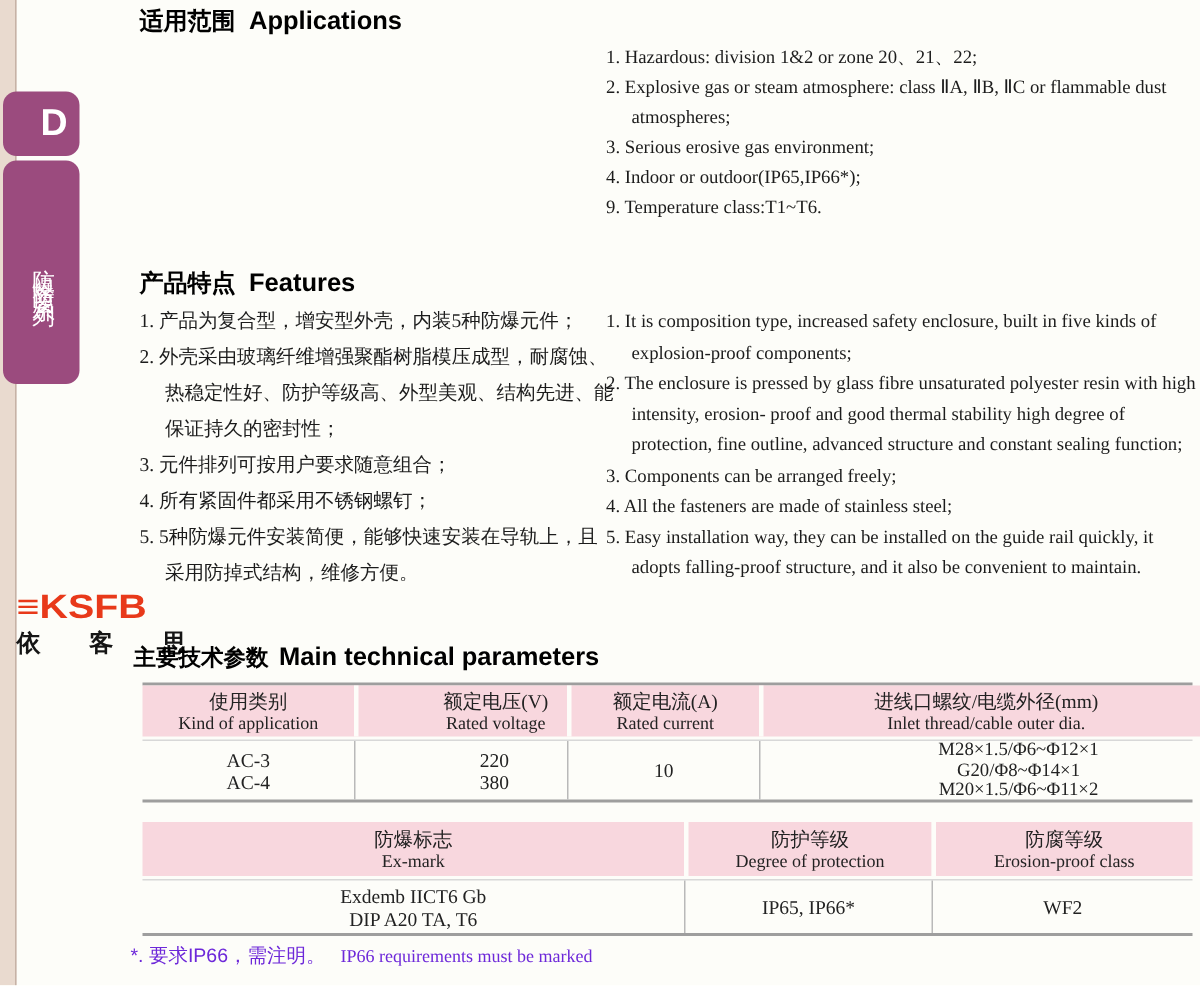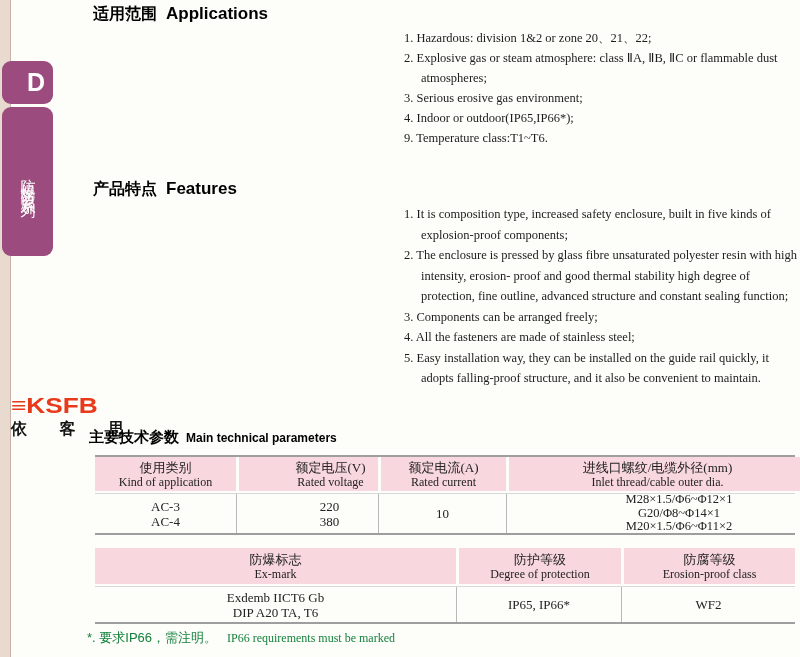--- a/index.html
+++ b/index.html
@@ -23,21 +23,21 @@
     font-size:15px; letter-spacing:5px; }
   
   .sec-heading { position:absolute; font-family:"Liberation Sans", sans-serif;
     font-weight:bold; color:#000000; white-space:nowrap; }
   .h-zh { font-size:16px; }
   .h-en { font-size:17px; margin-left:9px; }
   .apps-heading { left:93px; top:4px; }
   .feat-heading { left:93px; top:179px; }
   .tech-heading { left:89px; top:428px; }
   .tech-heading .h-zh { font-size:15px; }
-  .tech-heading .h-en { font-size:12px; margin-left:7px; }
+  .tech-heading .h-en { font-size:17px; margin-left:7px; }
   
   .list { position:absolute; }
   .li { padding-left:17px; text-indent:-17px; }
   .apps-zh { left:93px; top:31px; width:332px; font-size:13px; line-height:23px; }
   .apps-en { left:404px; top:28px; width:394px; font-size:12.5px; line-height:20px; }
   .feat-zh { left:93px; top:202px; width:318px; font-size:13px; line-height:24px; }
   .feat-en { left:404px; top:204px; width:394px; font-size:12.5px; line-height:20.5px; }
   
   .logo { position:absolute; left:11px; top:397px; }
   .logo-mark { font-family:"Liberation Sans", sans-serif; font-weight:bold;
@@ -60,21 +60,21 @@
   .tbody { display:flex; border-top:1px solid #d8d8d8; border-bottom:2px solid #9e9e9e; }
   .t1 .tbody { height:42px; }
   .t2 .tbody { height:38px; }
   .td { display:flex; flex-direction:column; align-items:center; justify-content:center;
     flex:none; font-size:13px; line-height:15px; }
   .td + .td { border-left:1px solid #b9b9b9; }
   .t1 .w1 { width:141px; } .t1 .w2 { width:142px;padding-left:44px; } .t1 .w3 { width:128px; } .t1 .w4 { width:300px; }
   .t1 .c4 { font-size:12.5px; line-height:13.5px;padding-left:45px; }
   .t2 .v1 { width:361px; } .t2 .v2 { width:165px; } .t2 .v3 { width:174px; }
   
-  .footnote { position:absolute; left:87px; top:628px; white-space:nowrap; color:#15803d; }
+  .footnote { position:absolute; left:87px; top:628px; white-space:nowrap; color:#6d28d9; }
   .fn-zh { font-family:"Liberation Sans", sans-serif; font-size:13px; }
   .fn-en { font-family:"Liberation Serif", serif; font-size:12px; margin-left:10px; }
 </style>
 </head>
 <body>
 
 <div class="page">
 
   <div class="side-strip"></div>
 
@@ -90,20 +90,27 @@
   <div class="list apps-en">
     <div class="li">1. Hazardous: division 1&amp;2 or zone 20、21、22;</div>
     <div class="li">2. Explosive gas or steam atmosphere: class ⅡA, ⅡB, ⅡC or flammable dust atmospheres;</div>
     <div class="li">3. Serious erosive gas environment;</div>
     <div class="li">4. Indoor or outdoor(IP65,IP66*);</div>
     <div class="li">9. Temperature class:T1~T6.</div>
   </div>
 
   <div class="sec-heading feat-heading">
     <span class="h-zh">产品特点</span><span class="h-en">Features</span>
+  </div>
+  <div class="list feat-zh">
+    <div class="li">1. 产品为复合型，增安型外壳，内装5种防爆元件；</div>
+    <div class="li">2. 外壳采由玻璃纤维增强聚酯树脂模压成型，耐腐蚀、热稳定性好、防护等级高、外型美观、结构先进、能保证持久的密封性；</div>
+    <div class="li">3. 元件排列可按用户要求随意组合；</div>
+    <div class="li">4. 所有紧固件都采用不锈钢螺钉；</div>
+    <div class="li">5. 5种防爆元件安装简便，能够快速安装在导轨上，且采用防掉式结构，维修方便。</div>
   </div>
   <div class="list feat-en">
     <div class="li">1. It is composition type, increased safety enclosure, built in five kinds of explosion-proof components;</div>
     <div class="li">2. The enclosure is pressed by glass fibre unsaturated polyester resin with high intensity, erosion- proof and good thermal stability high degree of protection, fine outline, advanced structure and constant sealing function;</div>
     <div class="li">3. Components can be arranged freely;</div>
     <div class="li">4. All the fasteners are made of stainless steel;</div>
     <div class="li">5. Easy installation way, they can be installed on the guide rail quickly, it adopts falling-proof structure, and it also be convenient to maintain.</div>
   </div>
 
   <div class="logo">

